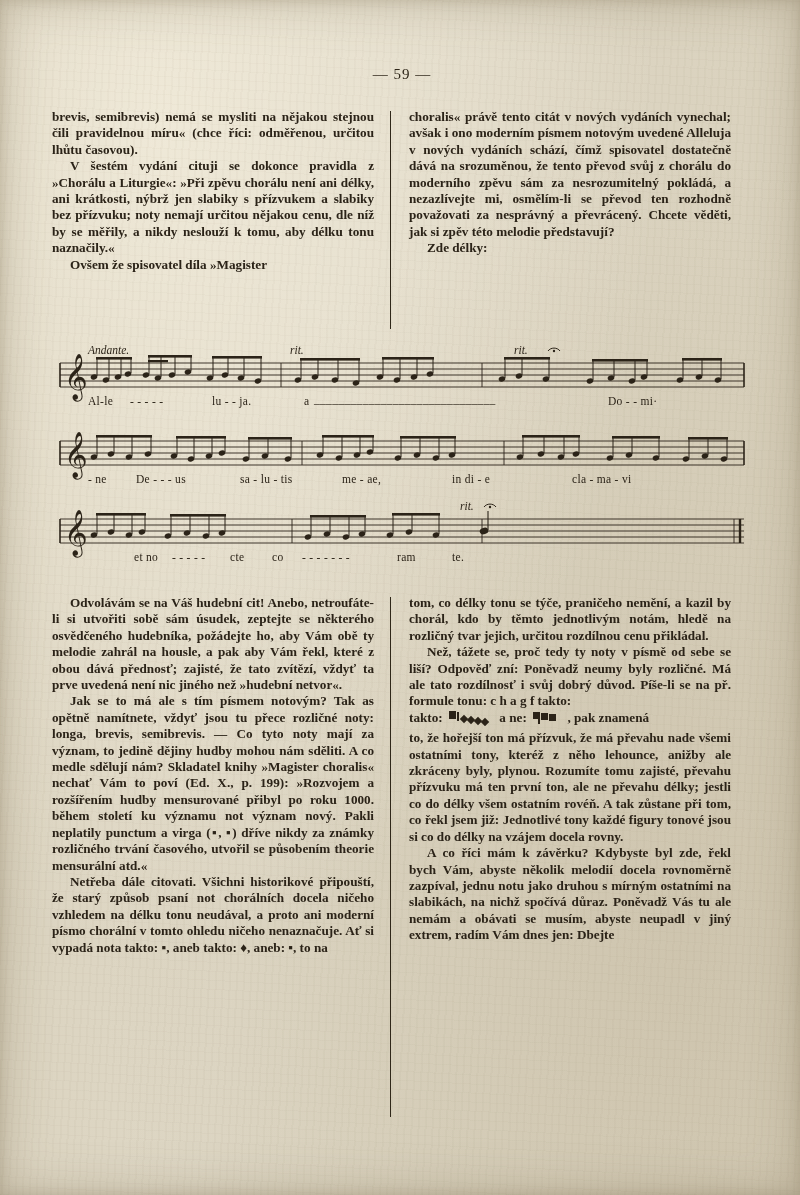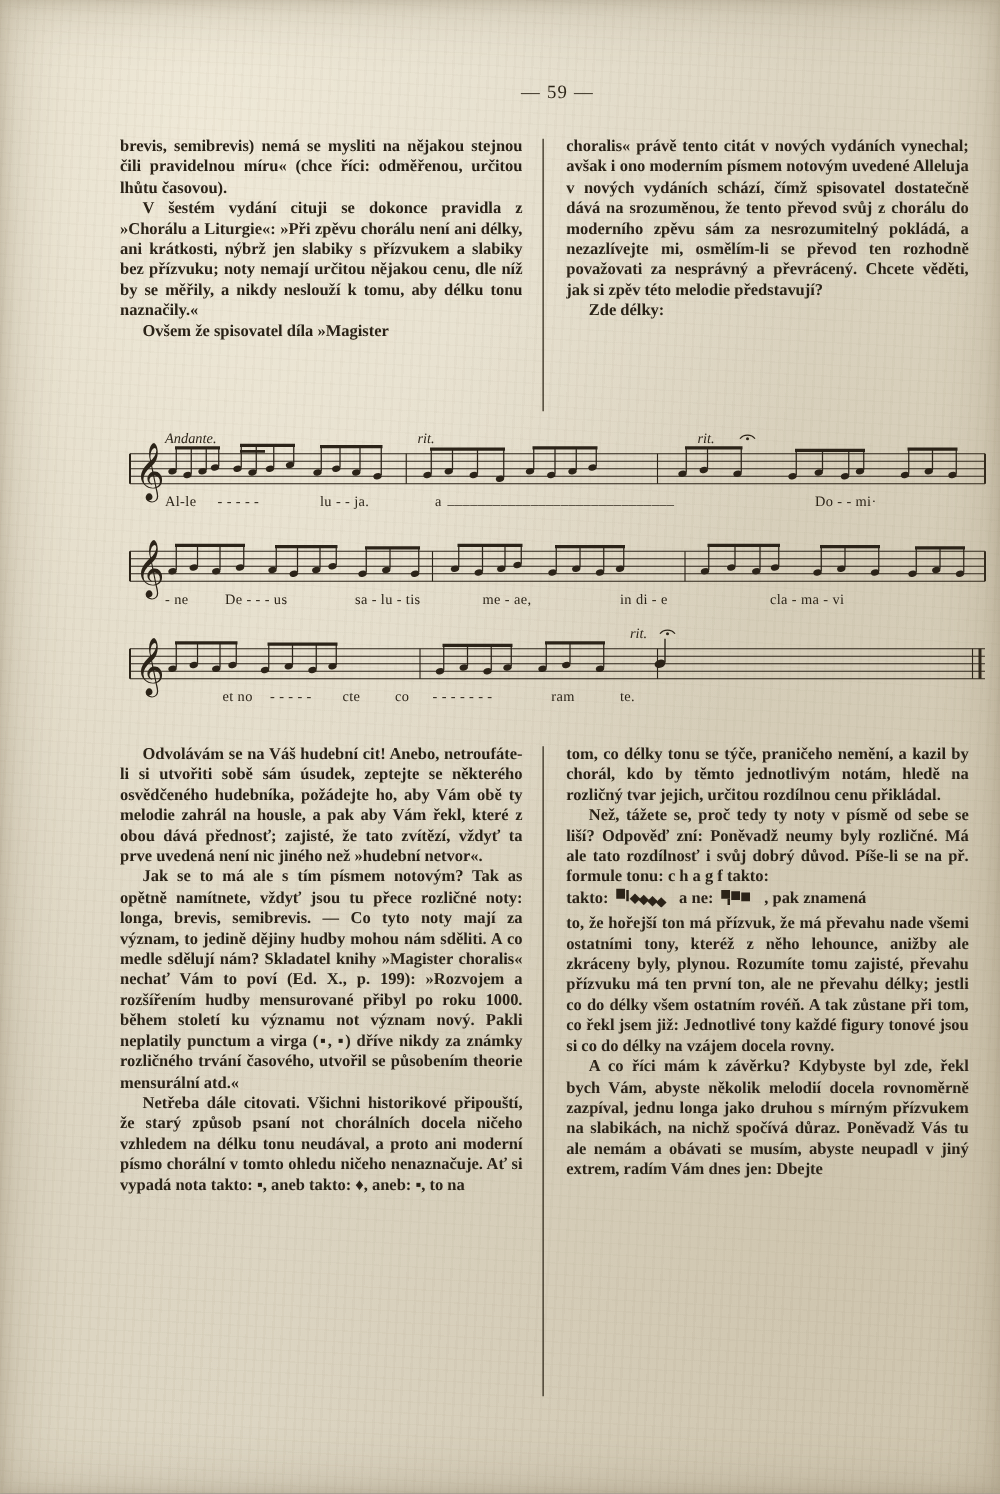--- a/index.html
+++ b/index.html
@@ -38,21 +38,20 @@
     pointer-events: none;
     box-shadow: inset 0 0 48px rgba(120,105,78,0.35), inset 0 0 12px rgba(120,105,78,0.22);
   }
   .content {
     position: absolute;
     left: 52px;
     top: 0;
     width: 700px;
     height: 1195px;
     color: #2b2318;
-    margin-left: 44px;
   }
   .folio {
     text-align: center;
     font-size: 15px;
     letter-spacing: 1px;
     padding-top: 66px;
     color: #2e2619;
   }
   .columns {
     display: flex;
@@ -465,19 +464,19 @@
             <svg width="30" height="16" viewBox="0 0 30 16">
               <rect x="1" y="2" width="7" height="7" fill="#2b2318"></rect>
               <rect x="9" y="3" width="7" height="7" fill="#2b2318"></rect>
               <rect x="6" y="9" width="2" height="5" fill="#2b2318"></rect>
               <rect x="17" y="4" width="7" height="7" fill="#2b2318"></rect>
             </svg>
           </span>
           <span>, pak znamená</span>
         </p>
         <p>to, že hořejší ton má přízvuk, že má převahu nade všemi ostatními tony, kteréž z něho lehounce, anižby ale zkráceny byly, plynou. Rozumíte tomu zajisté, převahu přízvuku má ten první ton, ale ne převahu délky; jestli co do délky všem ostatním rovéň. A tak zůstane při tom, co řekl jsem již: Jednotlivé tony každé figury tonové jsou si co do délky na vzájem docela rovny.</p>
-        <p class="indent">A co říci mám k závěrku? Kdybyste byl zde, řekl bych Vám, abyste několik melodií docela rovnoměrně zazpíval, jednu longa jako druhou s mírným přízvukem na slabikách, na nichž spočívá důraz. Poněvadž Vás tu ale nemám a obávati se musím, abyste neupadl v jiný extrem, radím Vám dnes jen: Dbejte</p>
+        <p class="indent">A co říci mám k závěrku? Kdybyste byl zde, řekl bych Vám, abyste několik melodií docela rovnoměrně zazpíval, jednu notu jako druhou s mírným ostatními na slabikách, na nichž spočívá důraz. Poněvadž Vás tu ale nemám a obávati se musím, abyste neupadl v jiný extrem, radím Vám dnes jen: Dbejte</p>
       </div>
     </div>
 
   </div>
   <div class="edge-shade"></div>
 </div>
 
 </body></html>

